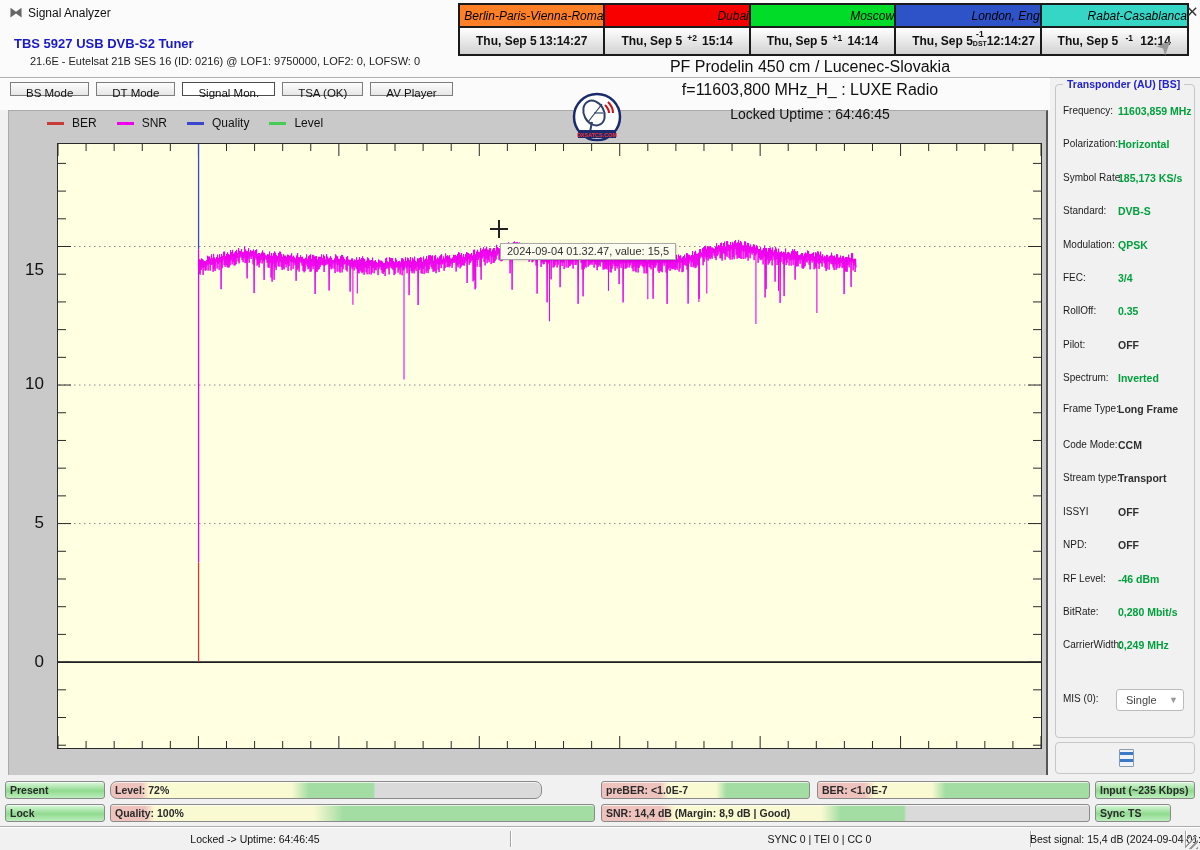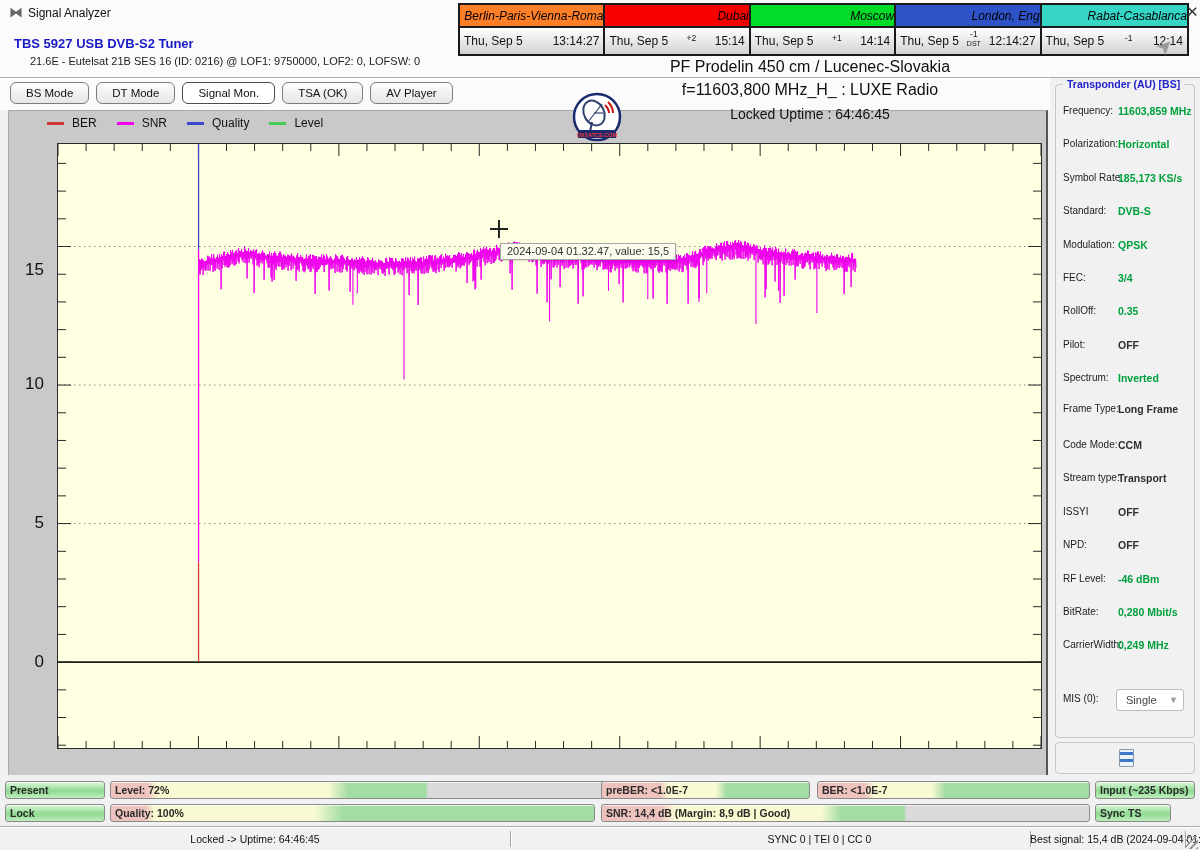--- a/index.html
+++ b/index.html
@@ -9,41 +9,41 @@
   .titlebar-icon{position:absolute;left:9px;top:4px;font-size:14px;color:#666;}
   .titlebar-text{position:absolute;left:28px;top:6px;font-size:12px;color:#111;}
   .sep-line{position:absolute;left:0;top:77px;width:1200px;height:1px;background:#adadad;box-shadow:0 1px 0 #fff;}
 
   
   .clocks{position:absolute;left:458px;top:3px;width:727px;height:49px;border:2px solid #1a1a1a;display:flex;background:#fff;}
   .clock-col{width:145.4px;border-right:2px solid #1a1a1a;box-sizing:border-box;display:flex;flex-direction:column;}
   .clock-col:last-child{border-right:none;}
   .clock-city{height:23px;line-height:23px;text-align:right;font-size:12px;font-weight:normal;font-style:italic;
               color:#000;border-bottom:2px solid #1a1a1a;box-sizing:border-box;white-space:nowrap;overflow:hidden;}
-  .clock-time-row{flex:1;display:flex;align-items:center;padding:0 4px;background:linear-gradient(#ffffff,#d2d2d2);
-                  font-size:12px;font-weight:normal;white-space:nowrap;text-align:center;}
+  .clock-time-row{flex:1;display:flex;align-items:center;padding:0 16px;background:linear-gradient(#ffffff,#d2d2d2);
+                  font-size:12px;font-weight:bold;white-space:nowrap;text-align:center;}
   .clock-day{flex:0 0 auto;}
   .clock-offset{flex:1;display:flex;flex-direction:column;align-items:center;justify-content:flex-start;line-height:1;}
   .off-num{font-size:8.5px;position:relative;top:-3px;}
   .off-dst{font-size:7px;position:relative;top:-2px;letter-spacing:0;}
   .clock-timev{flex:0 0 auto;margin-left:auto;}
   .window-close{position:absolute;left:1186px;top:4px;font-size:15px;color:#333;cursor:pointer;line-height:15px;}
   .ne-arrow{position:absolute;left:1156px;top:34px;font-size:20px;color:#9a9a9a;transform:rotate(-45deg);}
 
   .tuner-name{position:absolute;left:14px;top:36px;font-size:13px;font-weight:bold;color:var(--accent-blue,#1a1ac8);}
   .tuner-details{position:absolute;left:30px;top:55px;font-size:11px;color:#222;}
 
   .hdr-site{position:absolute;left:560px;top:58px;width:500px;text-align:center;font-size:16px;color:#101010;}
   .hdr-freq{position:absolute;left:560px;top:81px;width:500px;text-align:center;font-size:16px;color:#101010;}
   .hdr-uptime{position:absolute;left:560px;top:106px;width:500px;text-align:center;font-size:14px;color:#101010;z-index:5;}
 
   
   .tabs{position:absolute;left:10px;top:82px;display:flex;gap:7px;z-index:4;}
-  .tab{height:22px;line-height:20px;padding:0 15px;font-size:11.5px;color:#111;background:linear-gradient(#fdfdfd,#e6e6e6);
-       border:1px solid #7d7d7d;border-radius:6px;box-sizing:border-box;cursor:pointer;white-space:nowrap;text-align:right;}
+  .tab{height:14px;line-height:20px;padding:0 15px;font-size:11.5px;color:#111;background:linear-gradient(#fdfdfd,#e6e6e6);
+       border:1px solid #7d7d7d;border-radius:0;box-sizing:border-box;cursor:pointer;white-space:nowrap;text-align:right;}
   .tab.active{background:#ffffff;border:1px solid #4d4d4d;box-shadow:0 2px 0 #fff;}
 
   
   .logo{position:absolute;left:572px;top:92px;width:50px;height:50px;z-index:6;}
 
   
   .panel{position:absolute;left:8px;top:110px;width:1040px;height:665px;background:#c9c9c9;
          border-top:1px solid #aaa;border-left:1px solid #aaa;border-right:2px solid #555;box-sizing:border-box;}
   .legend{position:absolute;left:47px;top:116px;display:flex;align-items:center;z-index:3;}
   .legend-item{display:flex;align-items:center;margin-right:20px;}
@@ -328,21 +328,21 @@
         <span>Single</span>
         <span class="chev">▼</span>
       </div>
     </div>
     <div class="groupbox2">
       <div class="list-icon"></div>
     </div>
   </div>
 
   <div class="bar row1 fill-green" style="left:5px;width:100px;">Present</div>
-  <div class="bar row1 fill-level" style="left:98px;left:110px;width:518px;">Level: 72%</div>
+  <div class="bar row1 fill-level" style="left:98px;left:110px;width:432px;border-radius:7px;">Level: 72%</div>
   <div class="bar row1 fill-preber" style="left:601px;width:209px;">preBER: &lt;1.0E-7</div>
   <div class="bar row1 fill-ber" style="left:817px;width:273px;">BER: &lt;1.0E-7</div>
   <div class="bar row1 fill-green" style="left:1095px;width:100px;">Input (~235 Kbps)</div>
 
   <div class="bar row2 fill-green" style="left:5px;width:100px;">Lock</div>
   <div class="bar row2 fill-quality" style="left:110px;width:485px;">Quality: 100%</div>
   <div class="bar row2 fill-snr" style="left:601px;width:489px;">SNR: 14,4 dB (Margin: 8,9 dB | Good)</div>
   <div class="bar row2 fill-green" style="left:1095px;width:76px;">Sync TS</div>
 
   <div class="statusbar">

